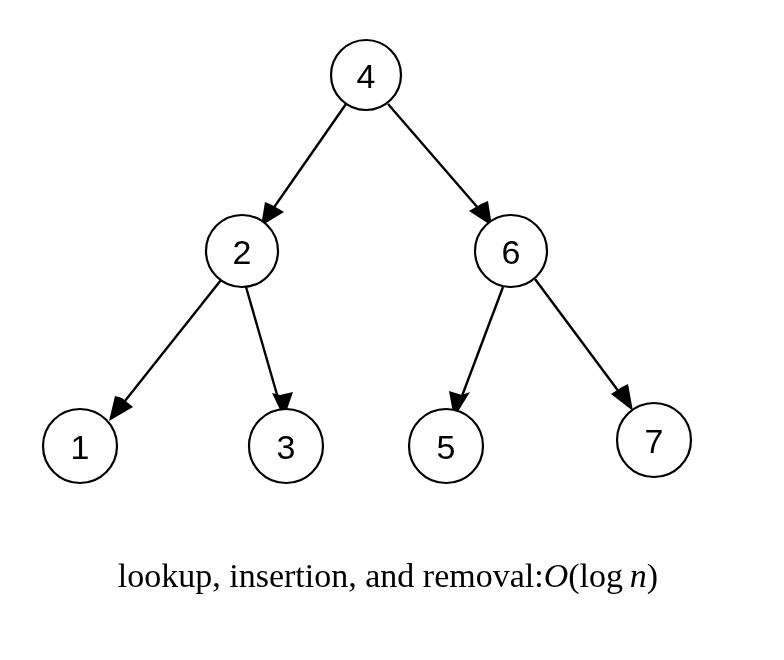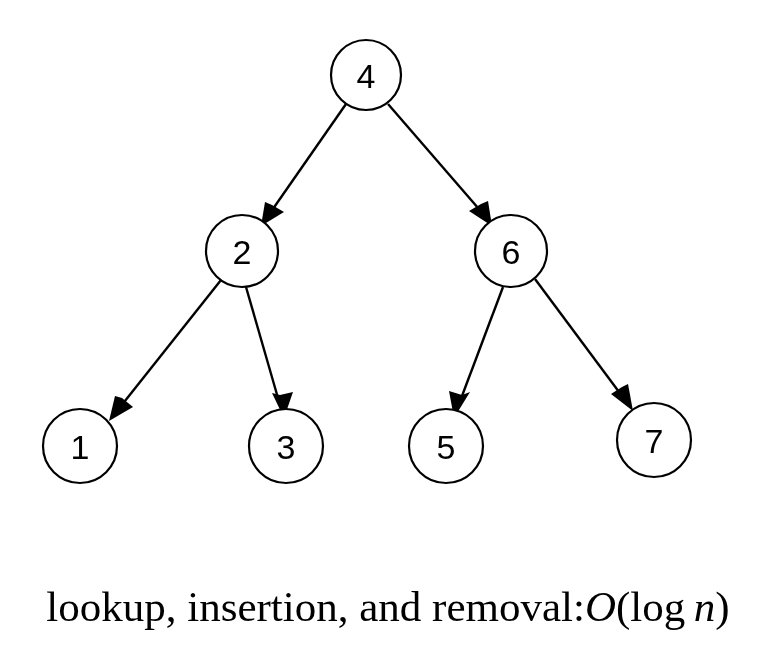--- a/index.html
+++ b/index.html
@@ -44,25 +44,24 @@
     fill: #000000;
     stroke: none;
   }
   #caption {
     position: absolute;
     left: 0;
     top: 556px;
     width: 776px;
     text-align: center;
     font-family: "Liberation Serif", "DejaVu Serif", serif;
-    font-size: 43px;
+    font-size: 34px;
     color: #000000;
     white-space: nowrap;
     line-height: 1.15;
-    margin-top: 26px;
   }
   #caption .math-var {
     font-style: italic;
   }
   #caption .math-op {
     font-style: normal;
   }
   #caption .math-paren {
     font-style: normal;
   }

